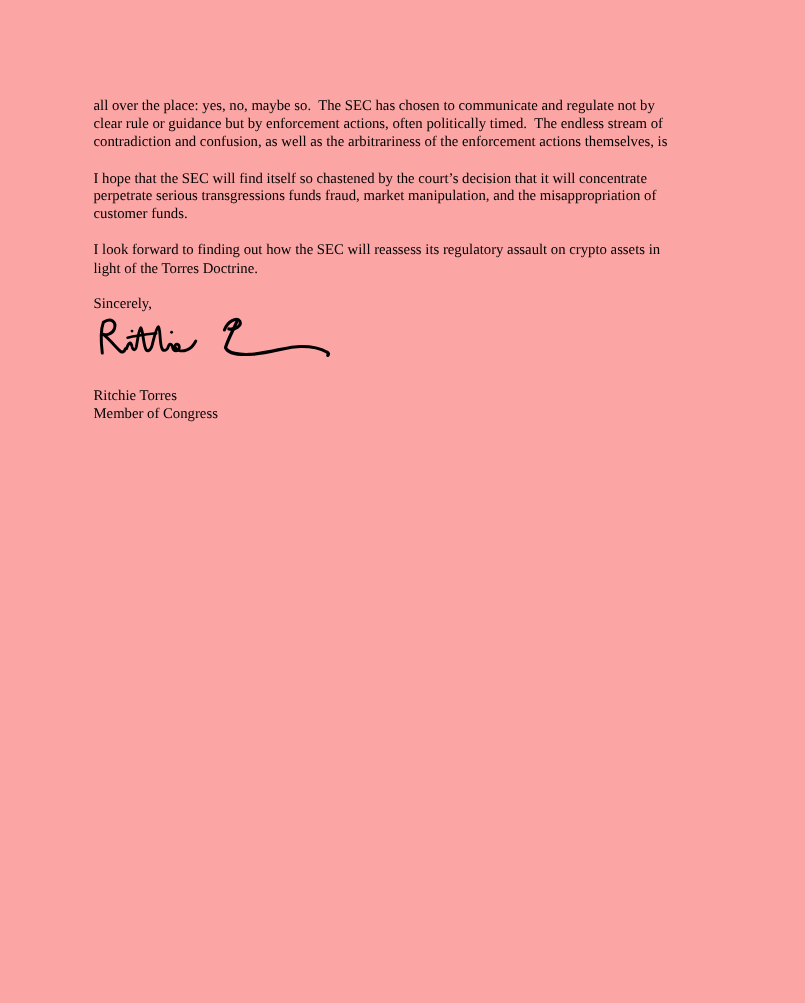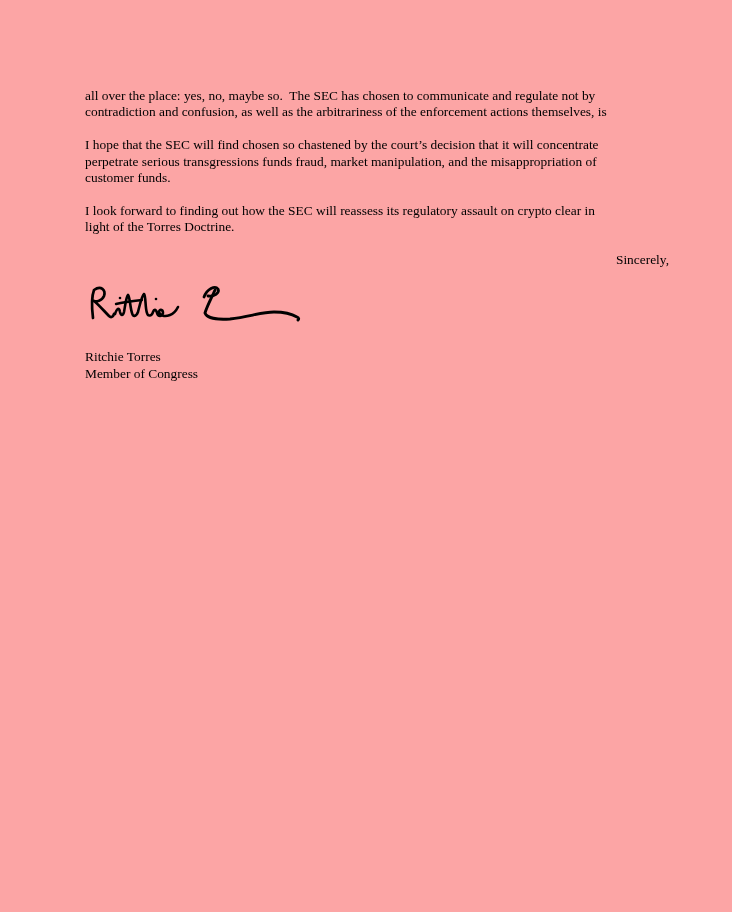--- a/index.html
+++ b/index.html
@@ -26,22 +26,21 @@
     width: 600px;
   }
   .para {
     margin: 0 0 16.4px 0;
   }
   .line {
     display: block;
     white-space: pre;
   }
   .closing {
-    margin: 16px;
-    text-align: right;
+    margin: 0;
   }
   .signature-svg {
     display: block;
     margin: 2px 0 0 2px;
     width: 217px;
     height: 40px;
   }
   .signer-block {
     margin-top: 25px;
   }
@@ -50,31 +49,32 @@
   }
 </style>
 </head>
 <body>
 
 <div class="page">
   <div class="letter-body">
 
     <div class="para">
       <span class="line">all over the place: yes, no, maybe so.  The SEC has chosen to communicate and regulate not by</span>
+      <span class="line">clear rule or guidance but by enforcement actions, often politically timed.  The endless stream of</span>
       <span class="line">contradiction and confusion, as well as the arbitrariness of the enforcement actions themselves, is</span>
     </div>
 
     <div class="para">
-      <span class="line">I hope that the SEC will find chosen so chastened by the court’s decision that it will concentrate</span>
+      <span class="line">I hope that the SEC will find itself so chastened by the court’s decision that it will concentrate</span>
       <span class="line">perpetrate serious transgressions funds fraud, market manipulation, and the misappropriation of</span>
       <span class="line">customer funds.</span>
     </div>
 
     <div class="para">
-      <span class="line">I look forward to finding out how the SEC will reassess its regulatory assault on crypto clear in</span>
+      <span class="line">I look forward to finding out how the SEC will reassess its regulatory assault on crypto assets in</span>
       <span class="line">light of the Torres Doctrine.</span>
     </div>
 
     <div class="closing">Sincerely,</div>
 
     <svg class="signature-svg" viewBox="0 0 217 40" xmlns="http://www.w3.org/2000/svg" aria-hidden="true">
 
       <path d="M6,34 C5,26 4,14 7,6 C14,1 19,6 17,12 C15,17 9,18 7,17 C12,21 17,27 22,32 C24,34 26,33 27,30" fill="none" stroke="#000000" stroke-width="2.7" stroke-linecap="round" stroke-linejoin="round"></path>
       <path d="M28,30 C30,24 32,23 33,28 C34,32 36,32 37,28 C38,23 39,13 41,11 C43,13 43,23 45,29 C46,33 49,33 51,28 C53,20 55,11 57,10 C59,12 58,24 60,29 C61,33 65,32 66,28 C67,25 69,25 70,29 C71,33 75,33 76,29 C76,25 72,25 72,28 C73,32 78,33 83,31 C86,30 89,27 91,23" fill="none" stroke="#000000" stroke-width="2.6" stroke-linecap="round" stroke-linejoin="round"></path>
 

